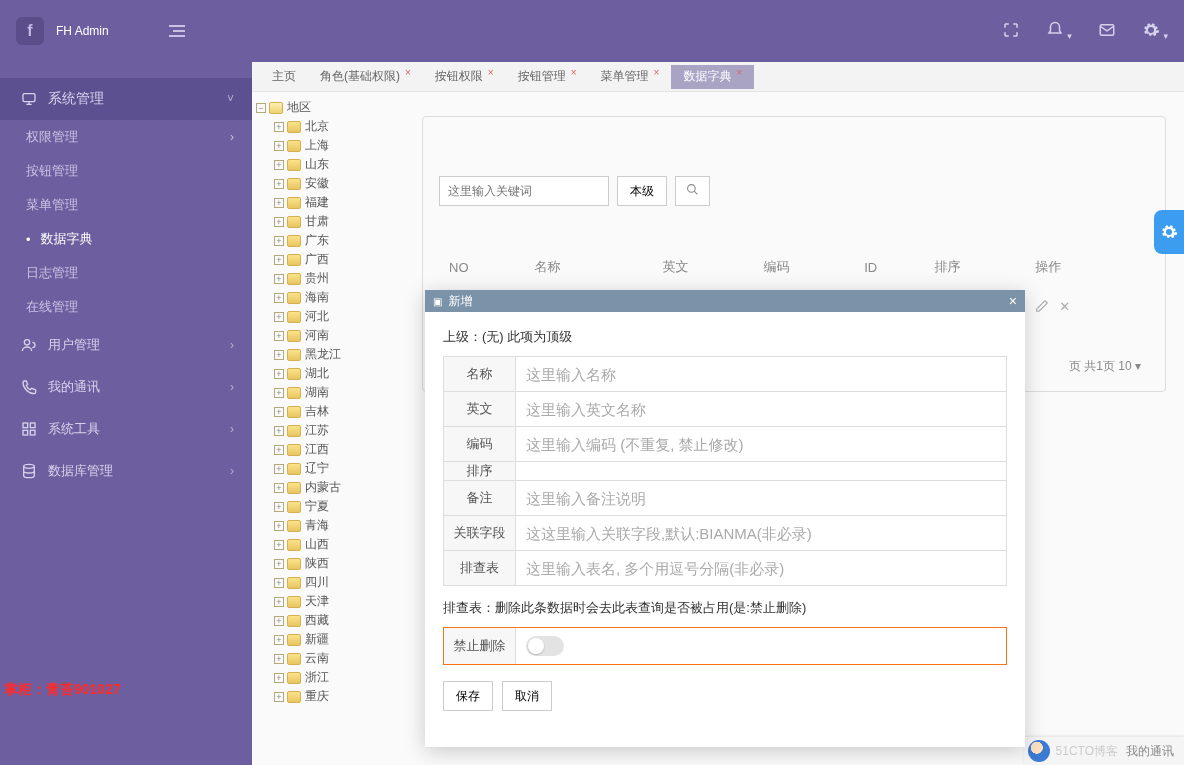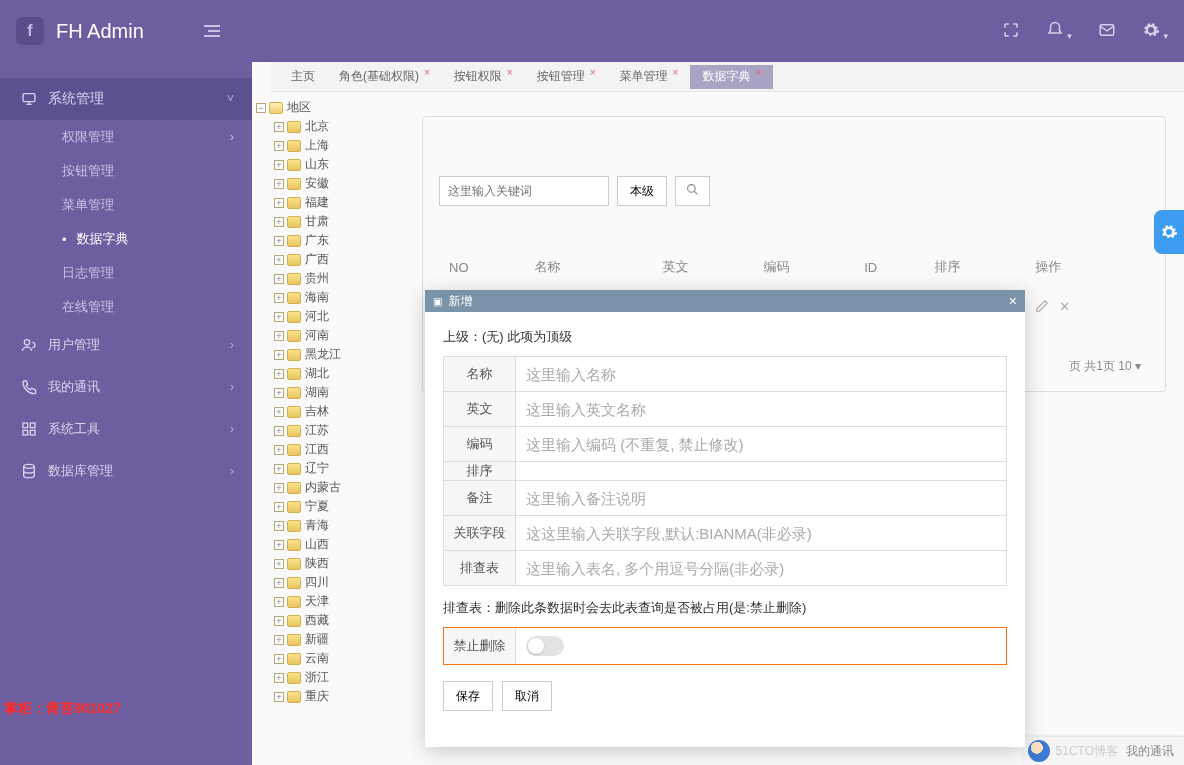--- a/index.html
+++ b/index.html
@@ -1,40 +1,40 @@
 <!DOCTYPE html>
 <html><head>
 <meta charset="utf-8">
 <style>
 * { box-sizing: border-box; margin: 0; padding: 0; }
 body { font-family: "Microsoft YaHei", Arial, sans-serif; font-size: 13px; background: #f5f5f5; width: 1184px; height: 765px; overflow: hidden; position: relative; }
 
 .topbar { height: 62px; background: #6d5f9f; display: flex; align-items: center; color: #fff; padding: 0 16px; }
 .logo-badge { width: 28px; height: 28px; background: #5a4d8a; border-radius: 6px; display: flex; align-items: center; justify-content: center; font-weight: bold; font-size: 16px; margin-right: 12px; color: #c3b8e8; }
-.brand { font-size: 20px; font-weight: 500; flex: 0 0 auto; }
+.brand { font-size: 12px; font-weight: 500; flex: 0 0 auto; }
 .menu-toggle { margin-left: 60px; display: flex; flex-direction: column; gap: 3px; cursor: pointer; align-items: flex-end; }
 .menu-toggle span { height: 2px; background: #c9c1e4; display: block; }
 .menu-toggle span:nth-child(1){width:16px}.menu-toggle span:nth-child(2){width:12px}.menu-toggle span:nth-child(3){width:16px}
 .top-right { margin-left: auto; display: flex; gap: 26px; align-items: center; color: #d6d1eb; }
 .top-right svg { width: 18px; height: 18px; }
 
 .sidebar { position: absolute; left: 0; top: 62px; bottom: 0; width: 252px; background: #6d5f9f; color: #d7d2ec; overflow-y: auto; }
 .side-item { display: flex; align-items: center; height: 42px; padding: 0 18px; cursor: pointer; }
 .side-item.top { background: #5d5090; font-size: 14px; margin-top: 16px; }
 .side-item .icn { width: 22px; display: flex; justify-content: center; }
 .side-item .label { flex: 1; margin-left: 8px; }
 .side-item .chev { font-size: 12px; color: #b6aed6; }
-.sub-item { display: flex; align-items: center; height: 34px; padding-left: 62px; cursor: pointer; font-size: 13px; color: #c9c1e4; }
+.sub-item { display: flex; align-items: center; height: 34px; padding-left: 26px; cursor: pointer; font-size: 13px; color: #c9c1e4; }
 .sub-item.active::before { content: "•"; margin-right: 10px; color: #fff; }
 .sub-item.active { color: #fff; }
 .sub-item .chev { margin-left: auto; margin-right: 18px; font-size: 12px; }
-.watermark { position: absolute; bottom: 47px; left: 4px; color: #ff2a2a; font-weight: bold; font-size: 14px; }
+.watermark { position: absolute; bottom: 66px; left: 4px; color: #ff2a2a; font-weight: bold; font-size: 14px; }
 
 .main { position: absolute; left: 252px; right: 0; top: 62px; bottom: 0; background: #fafafa; }
-.tabs { display: flex; align-items: center; background: #f3f3f3; height: 30px; border-bottom: 1px solid #e4e4e4; padding-left: 8px; margin-left: 19px; }
+.tabs { display: flex; align-items: center; background: #f3f3f3; height: 30px; border-bottom: 1px solid #e4e4e4; padding-left: 8px; }
 .tab { padding: 0 12px; height: 24px; display: flex; align-items: center; font-size: 12px; color: #666; position: relative; cursor: pointer; }
 .tab.closable::after { content: "×"; color: #d66; font-size: 10px; margin-left: 5px; position: relative; top: -4px; }
 .tab.active { background: #a9a3c4; color: #fff; }
 
 .content-wrap { display: flex; height: calc(100% - 30px); }
 .tree-panel { width: 170px; padding: 6px 4px; font-size: 12px; color: #555; overflow: hidden; }
 .tree-row { display: flex; align-items: center; height: 19px; white-space: nowrap; }
 .tree-row .exp { width: 10px; height: 10px; border: 1px solid #b2a87a; font-size: 9px; line-height: 8px; text-align: center; color: #888; margin-right: 3px; }
 .tree-row.root .exp { color: #888; content: "−"; }
 .folder-icon { width: 14px; height: 12px; background: linear-gradient(#fce38a,#e8c560); border: 1px solid #d4b050; border-radius: 2px; margin-right: 4px; }

